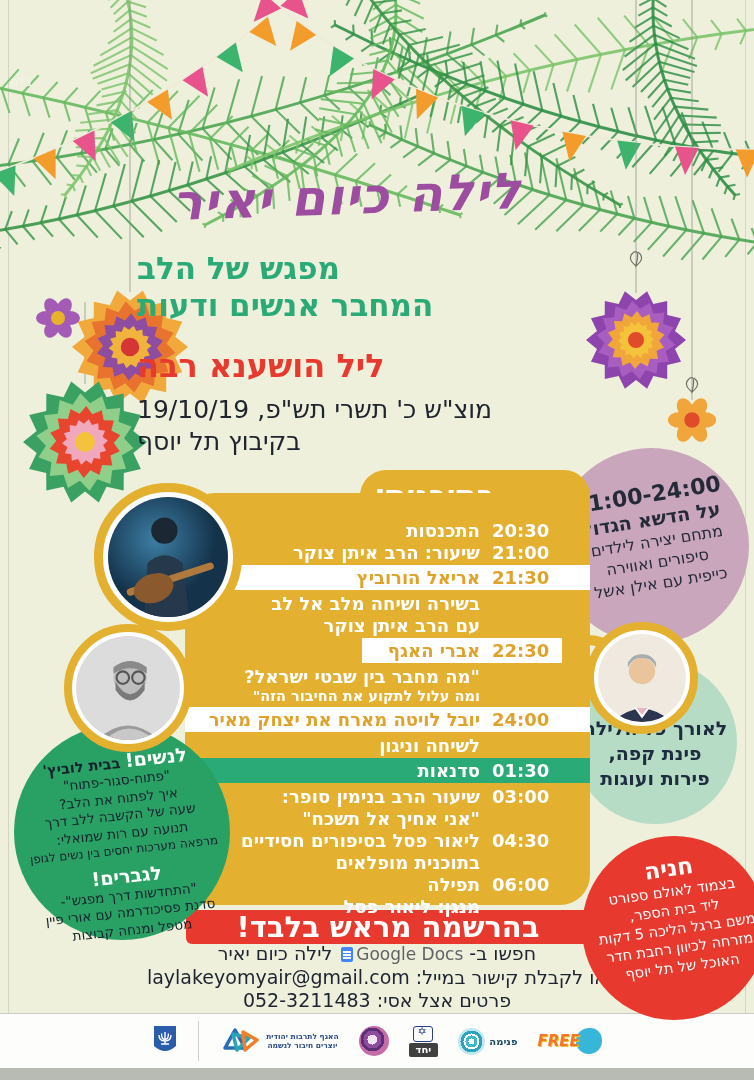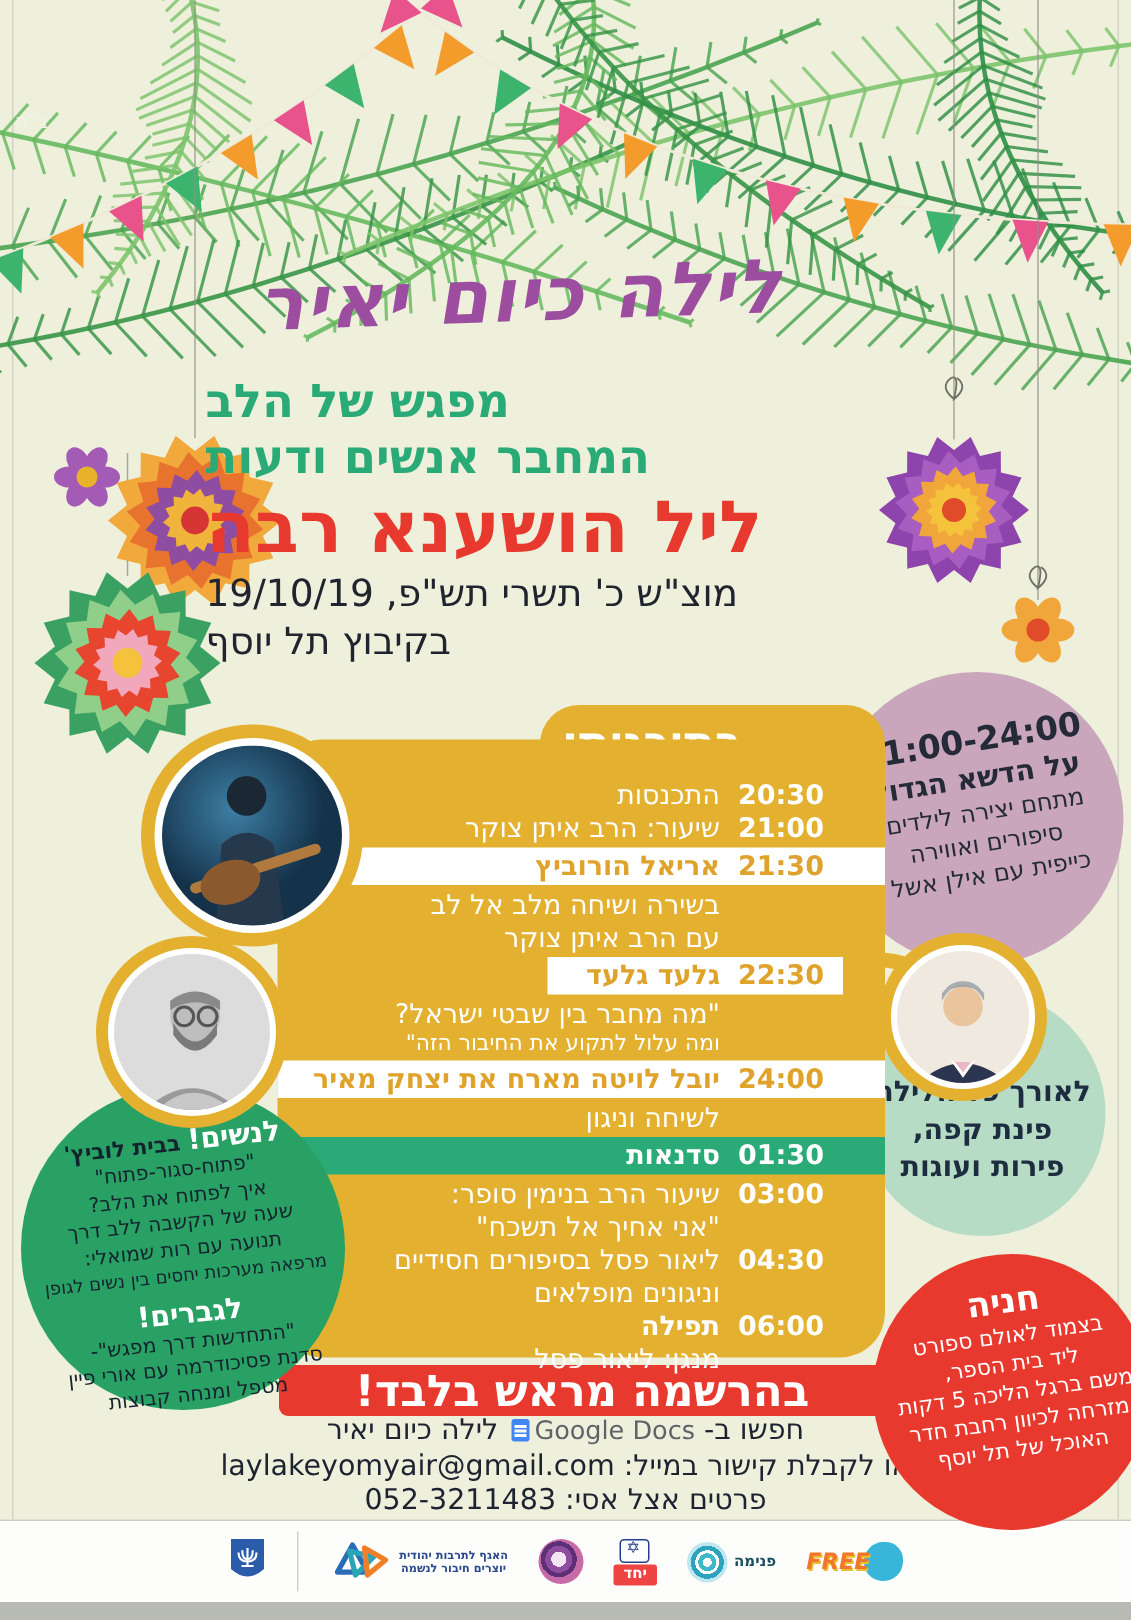--- a/index.html
+++ b/index.html
@@ -13,21 +13,21 @@
   #decor{position:absolute;left:0;top:0;z-index:1;}
   .bh{position:absolute;top:74px;left:10px;right:auto;color:#f2f4ea;font-size:13px;z-index:6;}
   
   .script-title{
     position:absolute;left:0;right:60px;top:168px;text-align:center;
     color:var(--purple,#9c4d9f);font-size:50px;font-weight:bold;font-style:italic;
     transform:rotate(-2deg);z-index:2;letter-spacing:1px;
   }
   .head-block{position:absolute;left:137px;width:480px;top:250px;text-align:left;z-index:2;}
   .sub{color:var(--green-text,#2aaa76);font-size:31px;font-weight:bold;line-height:37px;}
-  .event-name{color:var(--red,#e8392e);font-size:48px;font-weight:bold;line-height:56px;}
+  .event-name{color:var(--red,#e8392e);font-size:32px;font-weight:bold;line-height:56px;margin-top:14px;}
   .date-line,.location-line{color:#20242e;font-size:25px;line-height:32px;}
   
   .bubble{position:absolute;border-radius:50%;z-index:2;}
   .bubble-lawn{left:553px;top:448px;width:196px;height:196px;background:var(--pink-bubble,#c9a6bc);}
   .bubble-lawn .inner{transform:rotate(-9deg);text-align:center;padding-top:34px;color:#252a38;}
   .lawn-time{font-size:22px;font-weight:bold;}
   .lawn-b{font-size:19px;font-weight:bold;line-height:24px;}
   .lawn-r{font-size:16px;line-height:21px;}
   .bubble-coffee{left:573px;top:660px;width:164px;height:164px;background:var(--mint-bubble,#b7dcc6);}
   .bubble-coffee .inner{padding-top:56px;text-align:center;color:#1e2c40;font-weight:bold;font-size:19px;line-height:25px;}
@@ -42,21 +42,21 @@
   .ws-line{font-size:13.5px;line-height:17.5px;}
   .ws-women .ws-line:last-child{font-size:12px;}
   .ws-men{margin-top:5px;}
   
   .ybox-tab{position:absolute;left:360px;top:470px;width:230px;height:60px;background:var(--yellow,#e4b02f);border-radius:26px 26px 0 0;z-index:3;}
   .program-title{position:absolute;left:14px;top:8px;font-size:30px;font-weight:bold;color:#fff;}
   .ybox{position:absolute;left:185px;top:493px;width:405px;height:412px;background:var(--yellow,#e4b02f);border-radius:30px;z-index:3;}
   .sched{position:absolute;top:26px;right:46px;left:20px;bottom:14px;display:flex;flex-direction:column;}
   .srow{display:grid;grid-template-columns:52px max-content;column-gap:12px;align-items:center;min-height:22px;line-height:21px;color:#fff;font-size:18px;}
   .stime{font-weight:bold;direction:ltr;}
-  .stext{white-space:nowrap;}
+  .stext{white-space:nowrap;font-weight:bold;}
   .srow.plain-small{min-height:18px;line-height:16px;}
   .srow.plain-small .stext{font-size:14.5px;}
   .srow.bold .stext{font-weight:bold;}
   .srow.bar,.srow.green-full{min-height:25px;margin:2px -46px 2px -20px;padding:0 46px 0 20px;font-weight:bold;}
   .srow.bar{background:#fff;color:#dfa32b;}
   .srow.green-full{background:var(--green-text,#2aaa76);color:#fff;}
   .srow.bar-partial{background:#fff;color:#dfa32b;font-weight:bold;min-height:25px;width:fit-content;margin:2px -18px 2px 0;padding:0 18px 0 26px;}
   
   .photo{position:absolute;border:9px solid var(--yellow,#e4b02f);background:#fff;border-radius:50%;z-index:5;}
   .photo svg{display:block;border-radius:50%;}
@@ -77,21 +77,21 @@
   .gray-bar{position:absolute;left:0;top:1068px;width:754px;height:12px;background:#b8bbb4;z-index:2;}
   .logos{position:absolute;left:0;top:1021px;width:754px;display:flex;justify-content:center;align-items:center;gap:20px;z-index:3;}
   .logo{display:flex;align-items:center;gap:4px;}
   .free-blob{width:26px;height:26px;border-radius:50% 45% 50% 48%;background:#37b6d9;}
   .free-label{font-size:15px;font-weight:bold;font-style:italic;color:#f2762b;text-shadow:1px 1px 0 #e8c02c;margin-right:-8px;}
   .penima-swirl{width:27px;height:27px;border-radius:50%;background:radial-gradient(circle at 50% 50%,#fff 0 3px,#3fb9c9 3px 6px,#fff 6px 8px,#2da3bd 8px 11px,#bfe8ee 11px 14px);}
   .penima-label{font-size:10px;font-weight:bold;color:#1b4e5e;}
   .yachad{display:flex;flex-direction:column;align-items:center;gap:1px;}
   .yachad-emblem{width:20px;height:16px;border:1.5px solid #27408e;border-radius:3px;position:relative;}
   .yachad-emblem::after{content:"✡";position:absolute;left:3px;top:-2px;font-size:11px;color:#27408e;}
-  .yachad-box{background:#ef4444;color:#fff;font-size:10px;font-weight:bold;padding:1px 7px;border-radius:2px;line-height:12px;}
+  .yachad-box{background:#404040;color:#fff;font-size:10px;font-weight:bold;padding:1px 7px;border-radius:2px;line-height:12px;}
   .moatza{width:30px;height:30px;border-radius:50%;background:radial-gradient(circle at 45% 45%,#f3e6f2 0 5px,#8e4d9e 5px 9px,#5d2f74 9px 12px,#c66aa8 12px 15px);}
   .agaf{display:flex;align-items:center;gap:5px;}
   .agaf-caption{font-size:7.5px;color:#2b4a8b;text-align:center;line-height:9px;font-weight:bold;}
   .logo-divider{width:1px;height:40px;background:#cfcfcf;}
   
   *{box-sizing:border-box;}
 </style>
 </head>
 <body>
 
@@ -712,21 +712,21 @@
         <div class="srow plain">
           <span class="stime"></span>
           <span class="stext">בשירה ושיחה מלב אל לב</span>
         </div>
         <div class="srow plain">
           <span class="stime"></span>
           <span class="stext">עם הרב איתן צוקר</span>
         </div>
         <div class="srow bar-partial">
           <span class="stime">22:30</span>
-          <span class="stext">גלעד גלעד</span>
+          <span class="stext">אברי האגף</span>
         </div>
         <div class="srow plain">
           <span class="stime"></span>
           <span class="stext">"מה מחבר בין שבטי ישראל?</span>
         </div>
         <div class="srow plain-small">
           <span class="stime"></span>
           <span class="stext">ומה עלול לתקוע את החיבור הזה"</span>
         </div>
         <div class="srow bar">
@@ -748,21 +748,21 @@
         <div class="srow plain">
           <span class="stime"></span>
           <span class="stext">"אני אחיך אל תשכח"</span>
         </div>
         <div class="srow plain">
           <span class="stime">04:30</span>
           <span class="stext">ליאור פסל בסיפורים חסידיים</span>
         </div>
         <div class="srow plain">
           <span class="stime"></span>
-          <span class="stext">וניגונים מופלאים</span>
+          <span class="stext">בתוכנית מופלאים</span>
         </div>
         <div class="srow plain bold">
           <span class="stime">06:00</span>
           <span class="stext">תפילה</span>
         </div>
         <div class="srow plain">
           <span class="stime"></span>
           <span class="stext">מנגן: ליאור פסל</span>
         </div>
       </div>

